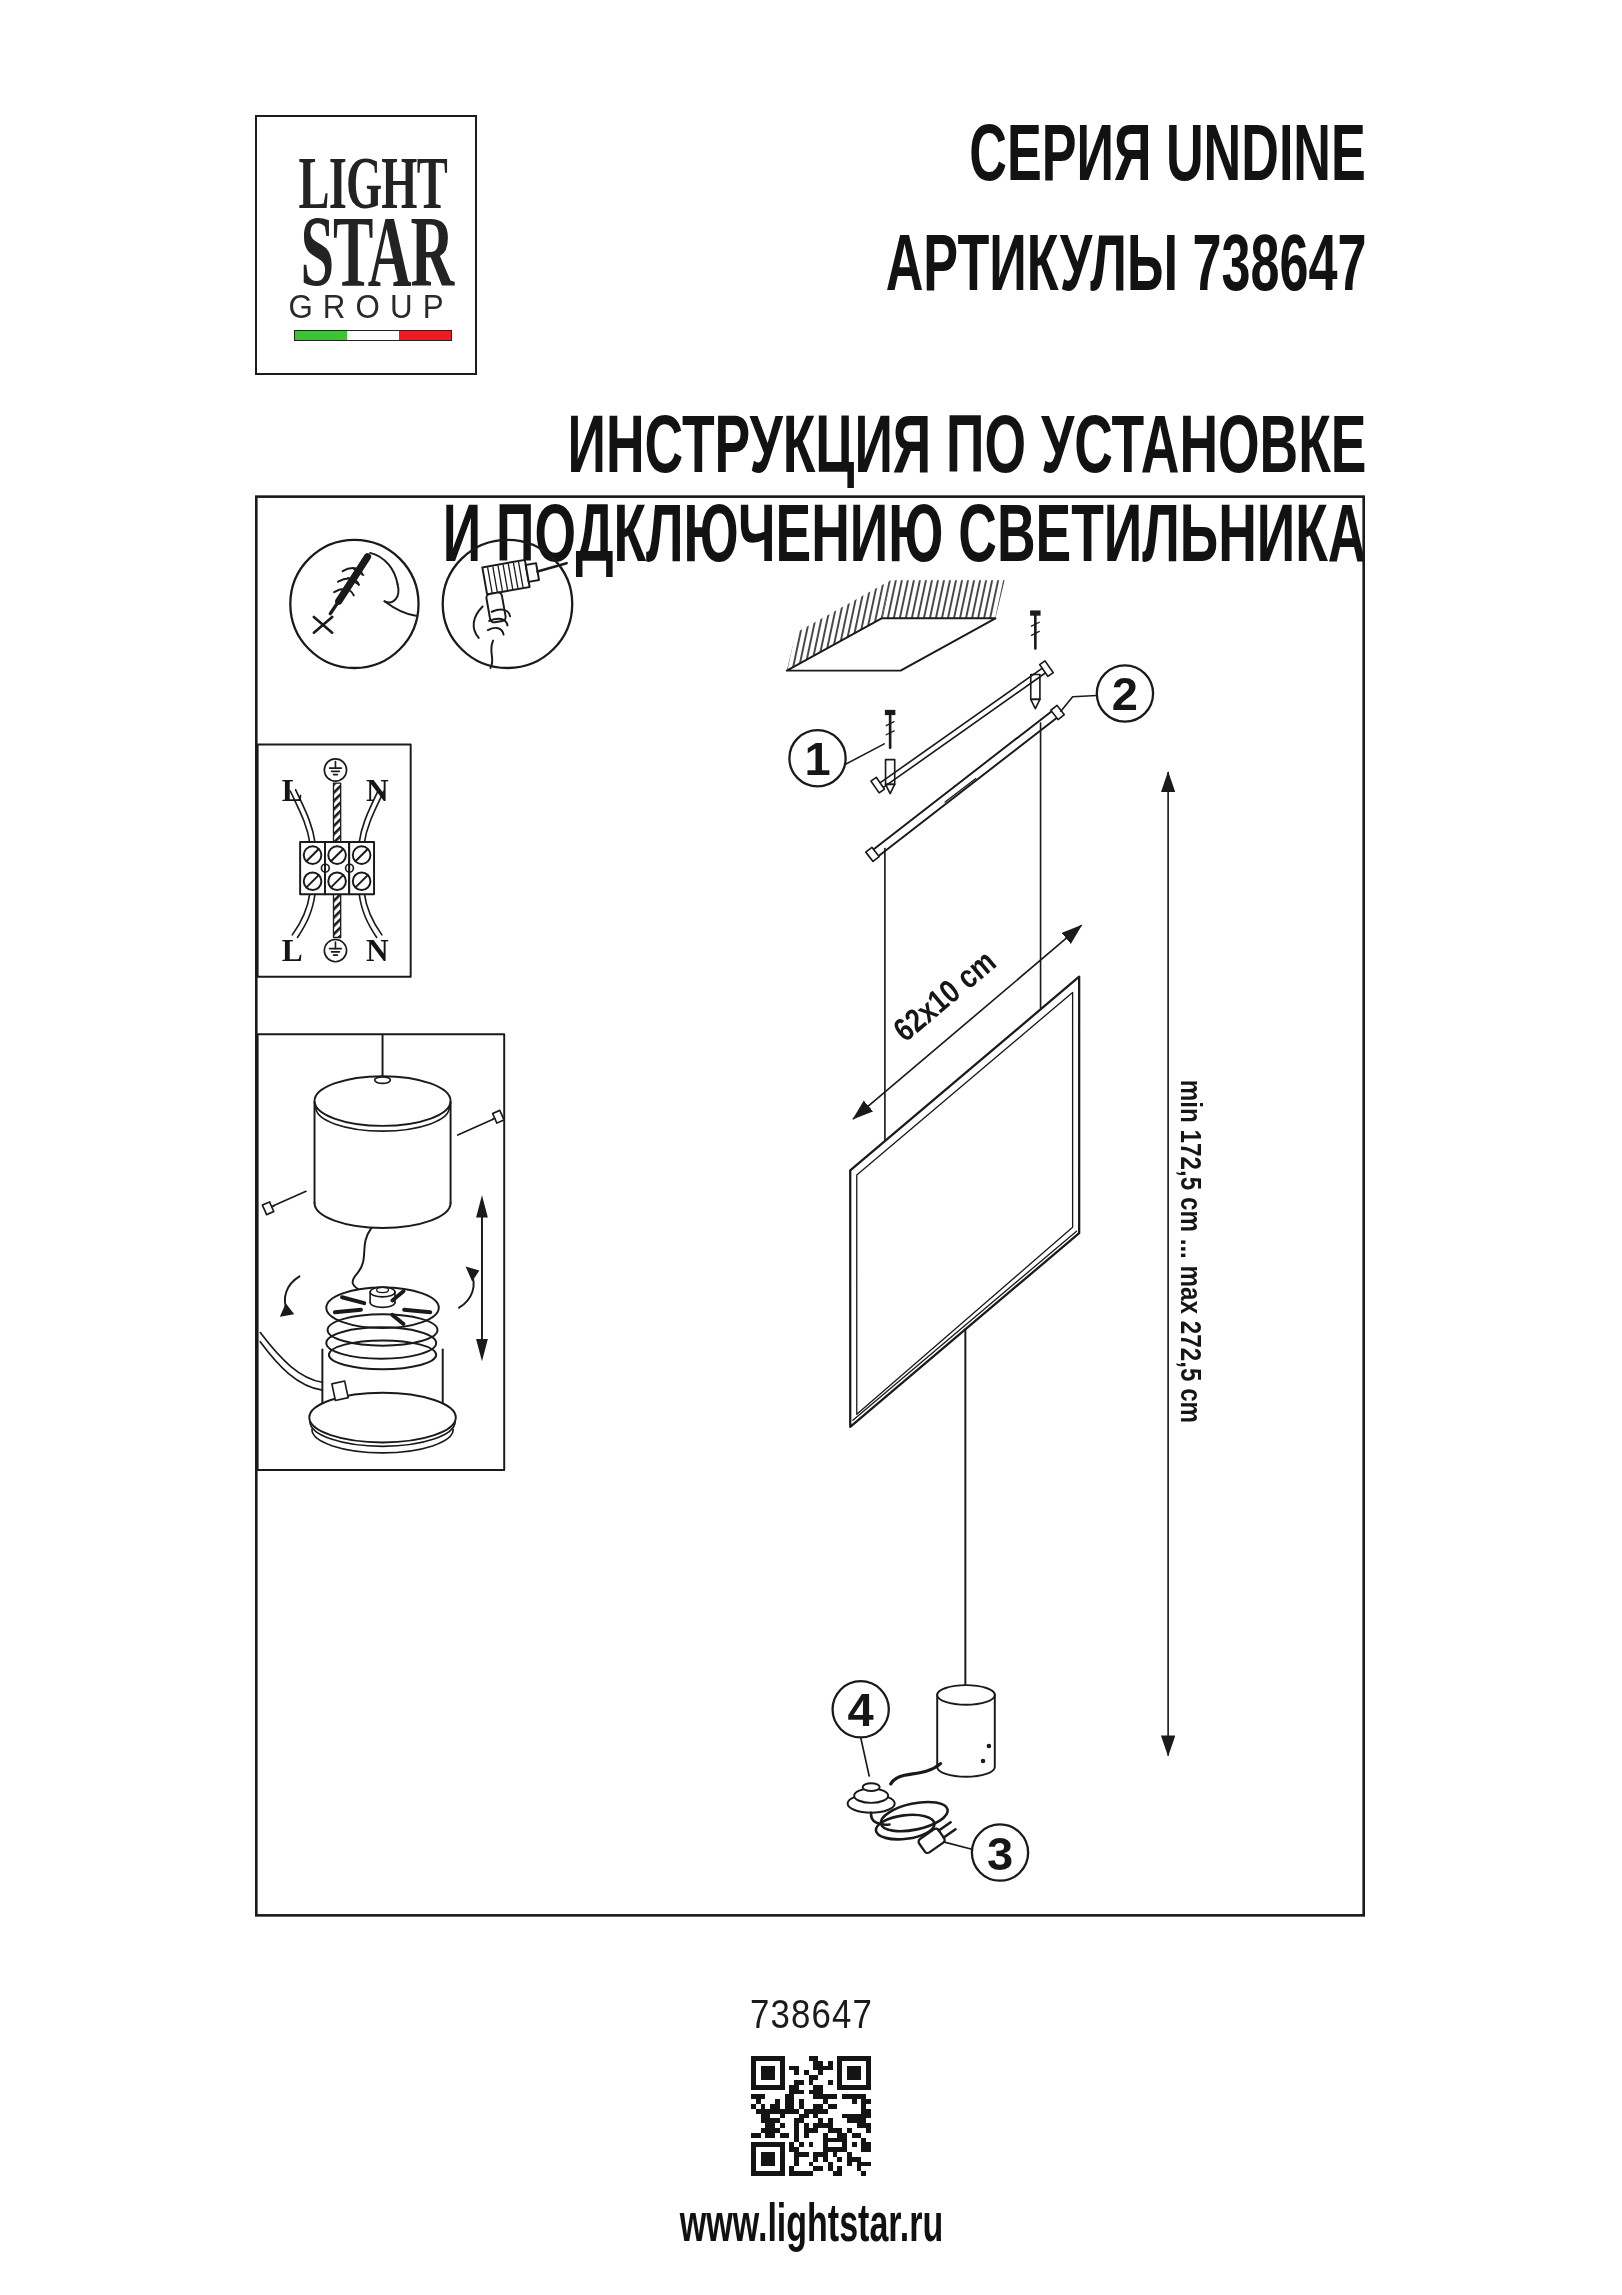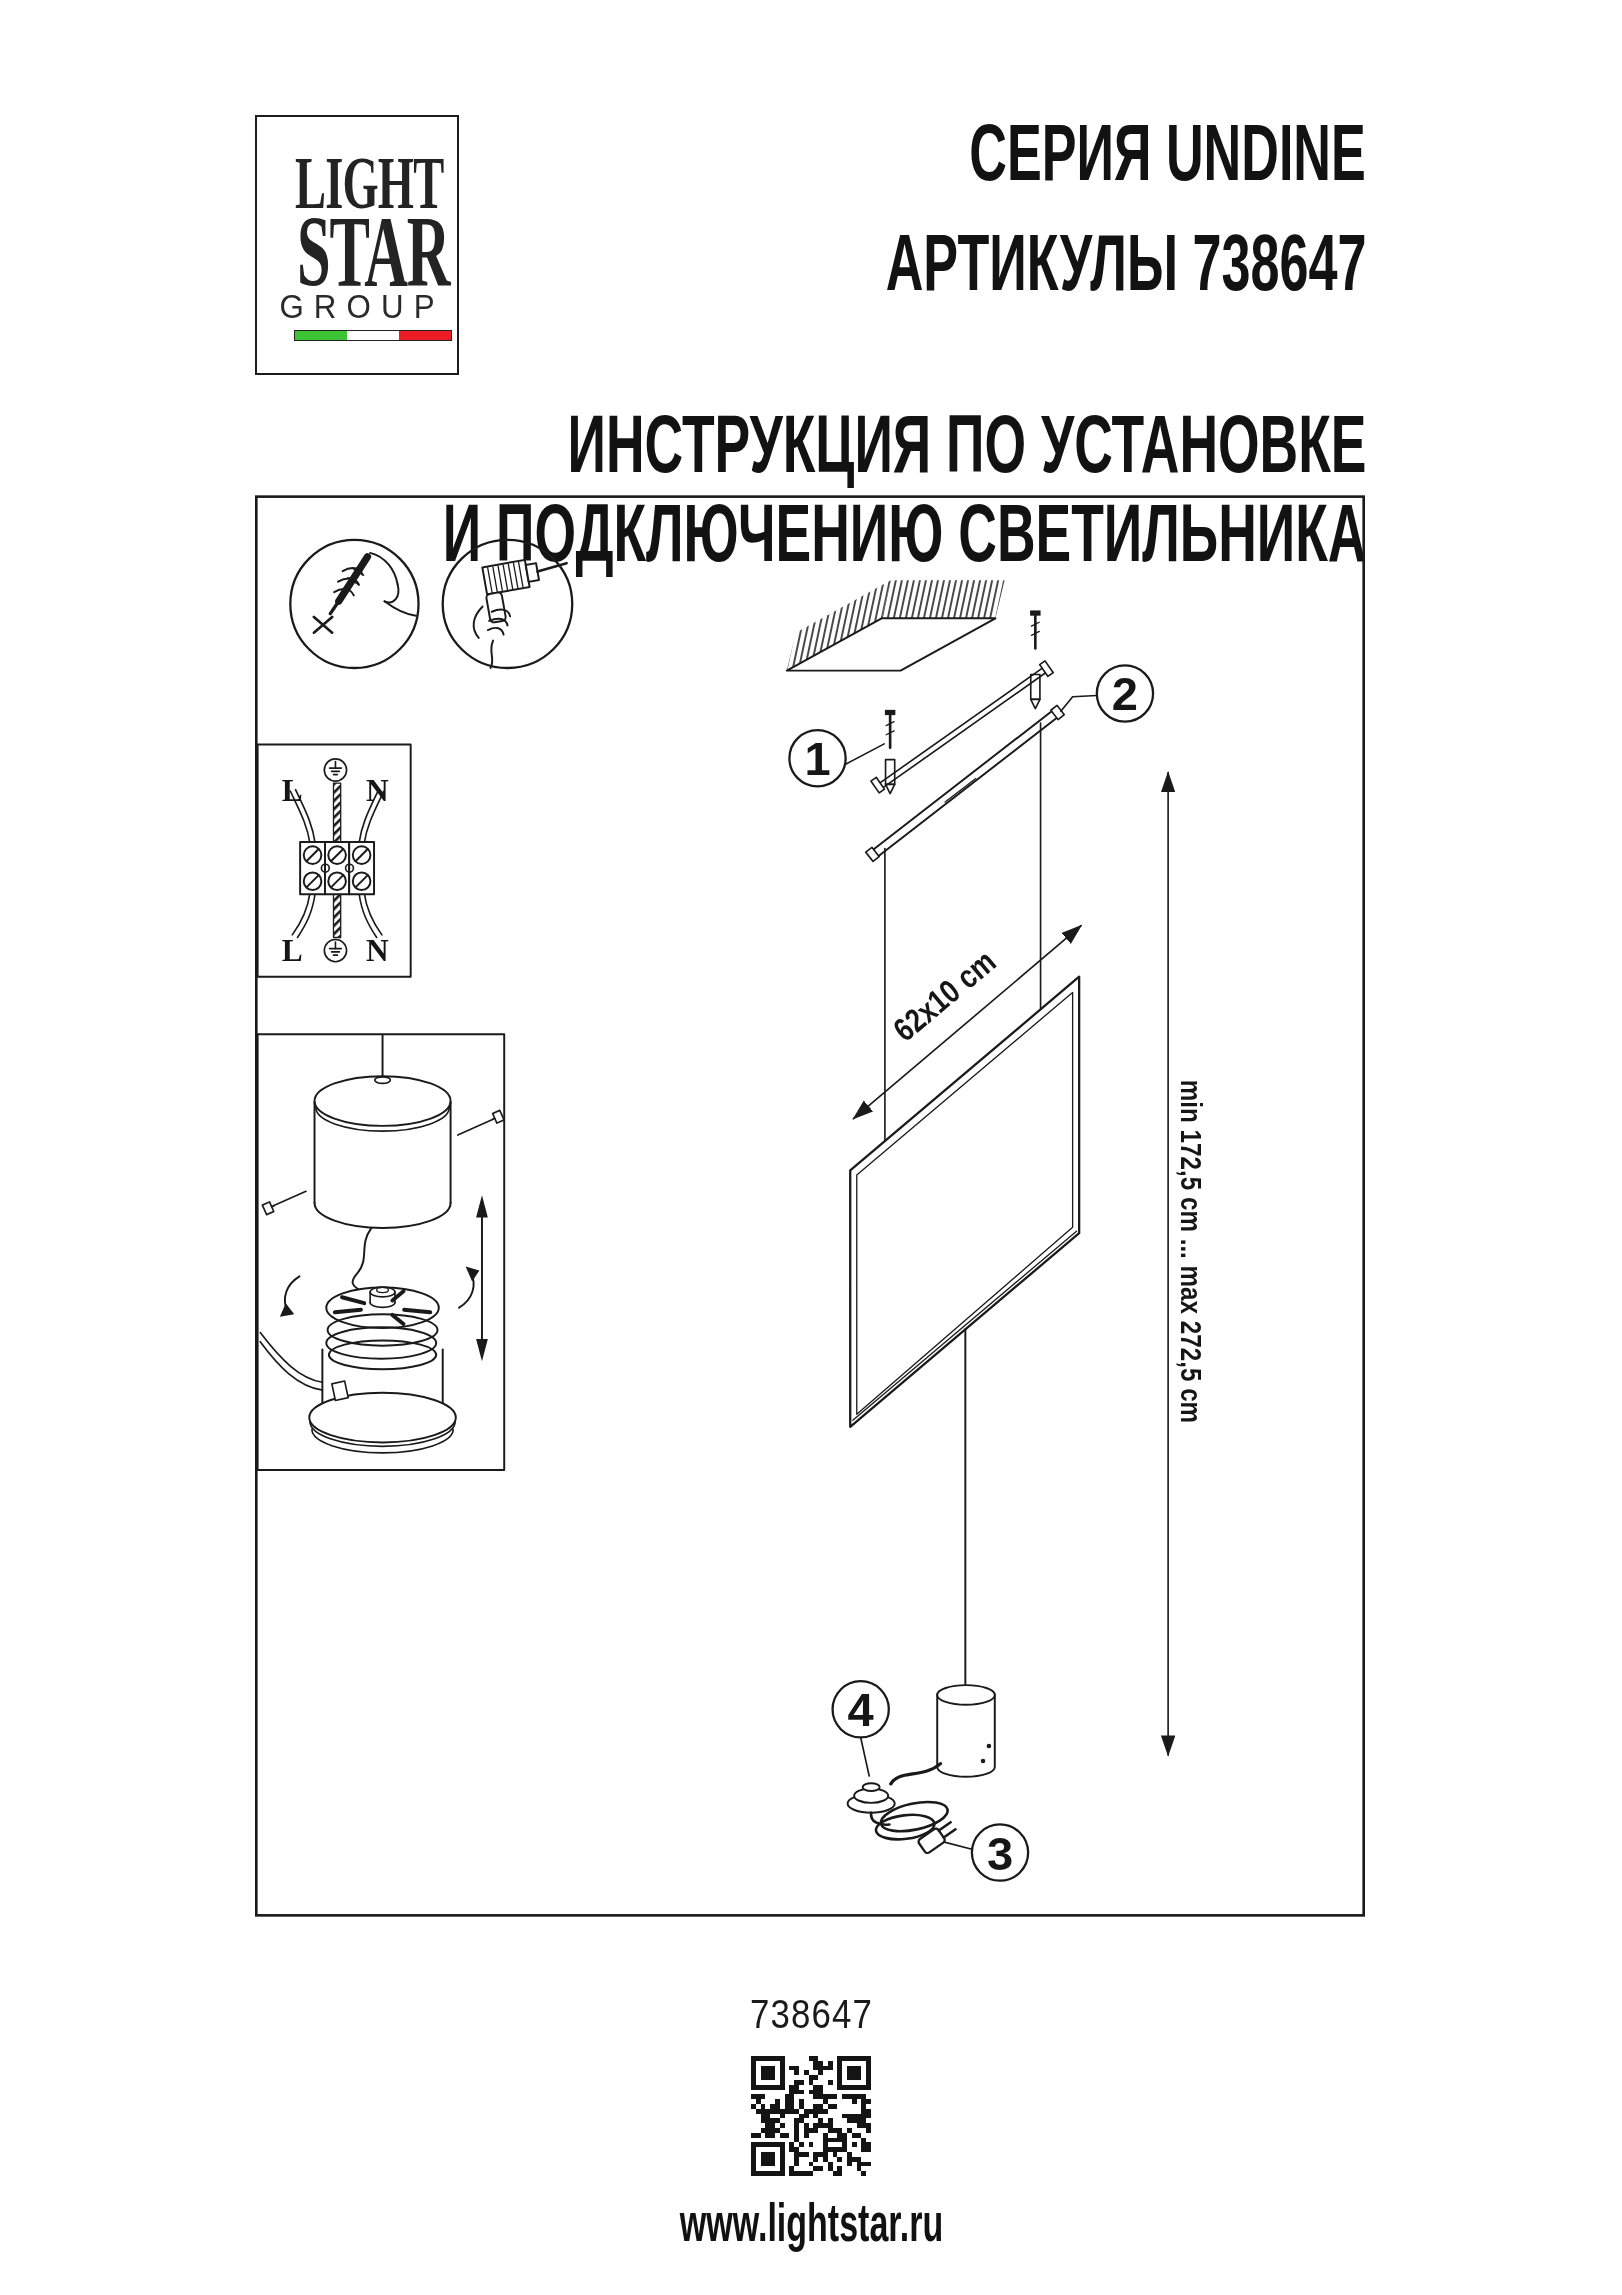--- a/index.html
+++ b/index.html
@@ -1,21 +1,21 @@
 <!DOCTYPE html>
 <html style="font-size:10.5px"><head>
 <meta charset="utf-8">
 <style>
   html,body{margin:0;padding:0;background:#fff;}
   body{width:1623px;height:2295px;position:relative;overflow:hidden;
        font-family:"Liberation Sans",sans-serif;color:#161616;}
   .abs{position:absolute;}
 
   
-  .logo-box{left:255px;top:115px;width:204px;height:260px;border:2px solid #1c1c1c;box-sizing:border-box;}
+  .logo-box{left:255px;top:115px;width:222px;height:260px;border:2px solid #1c1c1c;box-sizing:border-box;}
   .logo-line{position:absolute;left:0;right:0;text-align:center;line-height:1;
              font-family:"Liberation Serif",serif;font-weight:bold;color:#232323;white-space:nowrap;}
   .logo-light{top:28px;font-size:75px;transform:scaleX(.62);letter-spacing:-1.3px;}
   .logo-star{top:85px;font-size:101px;transform:scaleX(.60);letter-spacing:-2px;}
   .logo-group{top:172px;font-size:34px;font-family:"Liberation Sans",sans-serif;font-weight:400;
               letter-spacing:11px;text-indent:11px;transform:scaleX(.92);color:#2a2a2a;}
   .logo-flag{position:absolute;left:37px;top:213px;width:156px;height:8.5px;border:1.3px solid #222;display:flex;}
   .logo-flag span{flex:1 1 0;}
 
   

